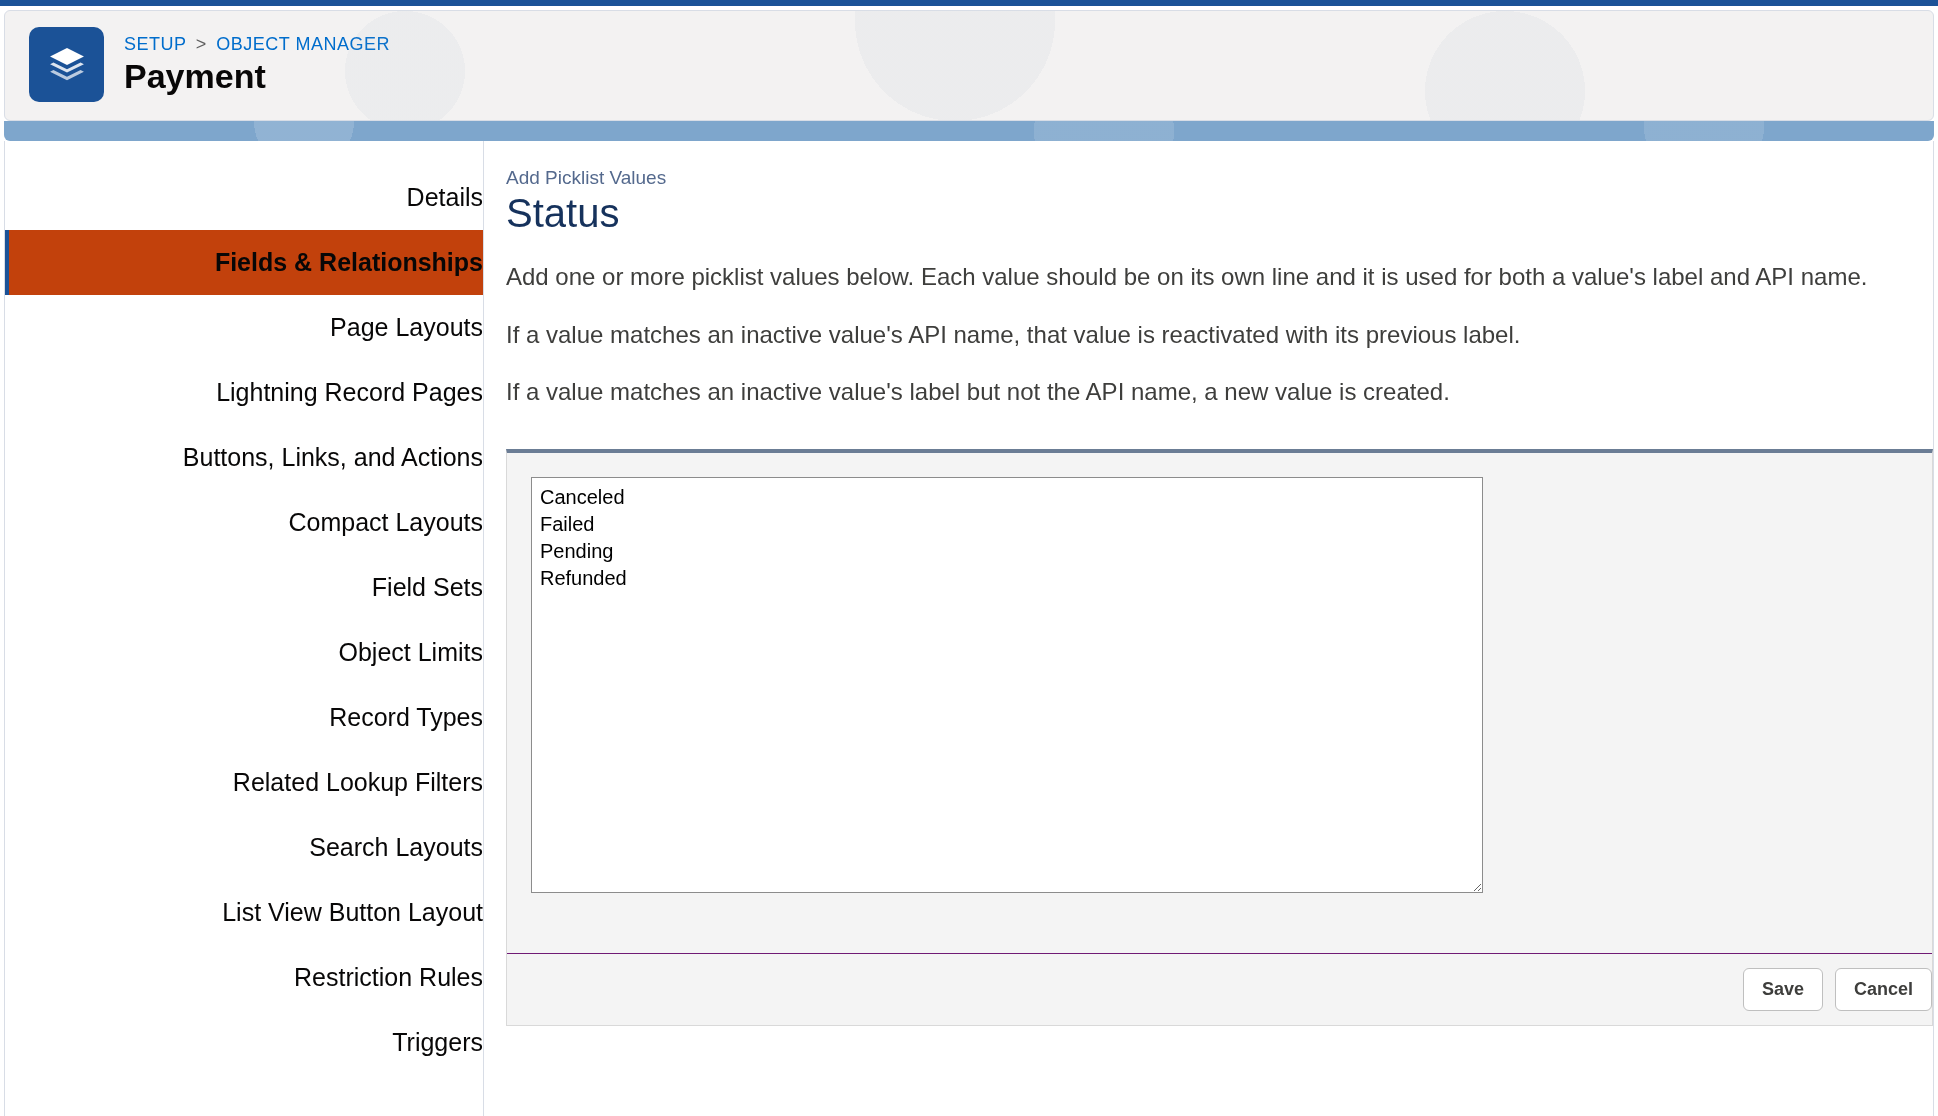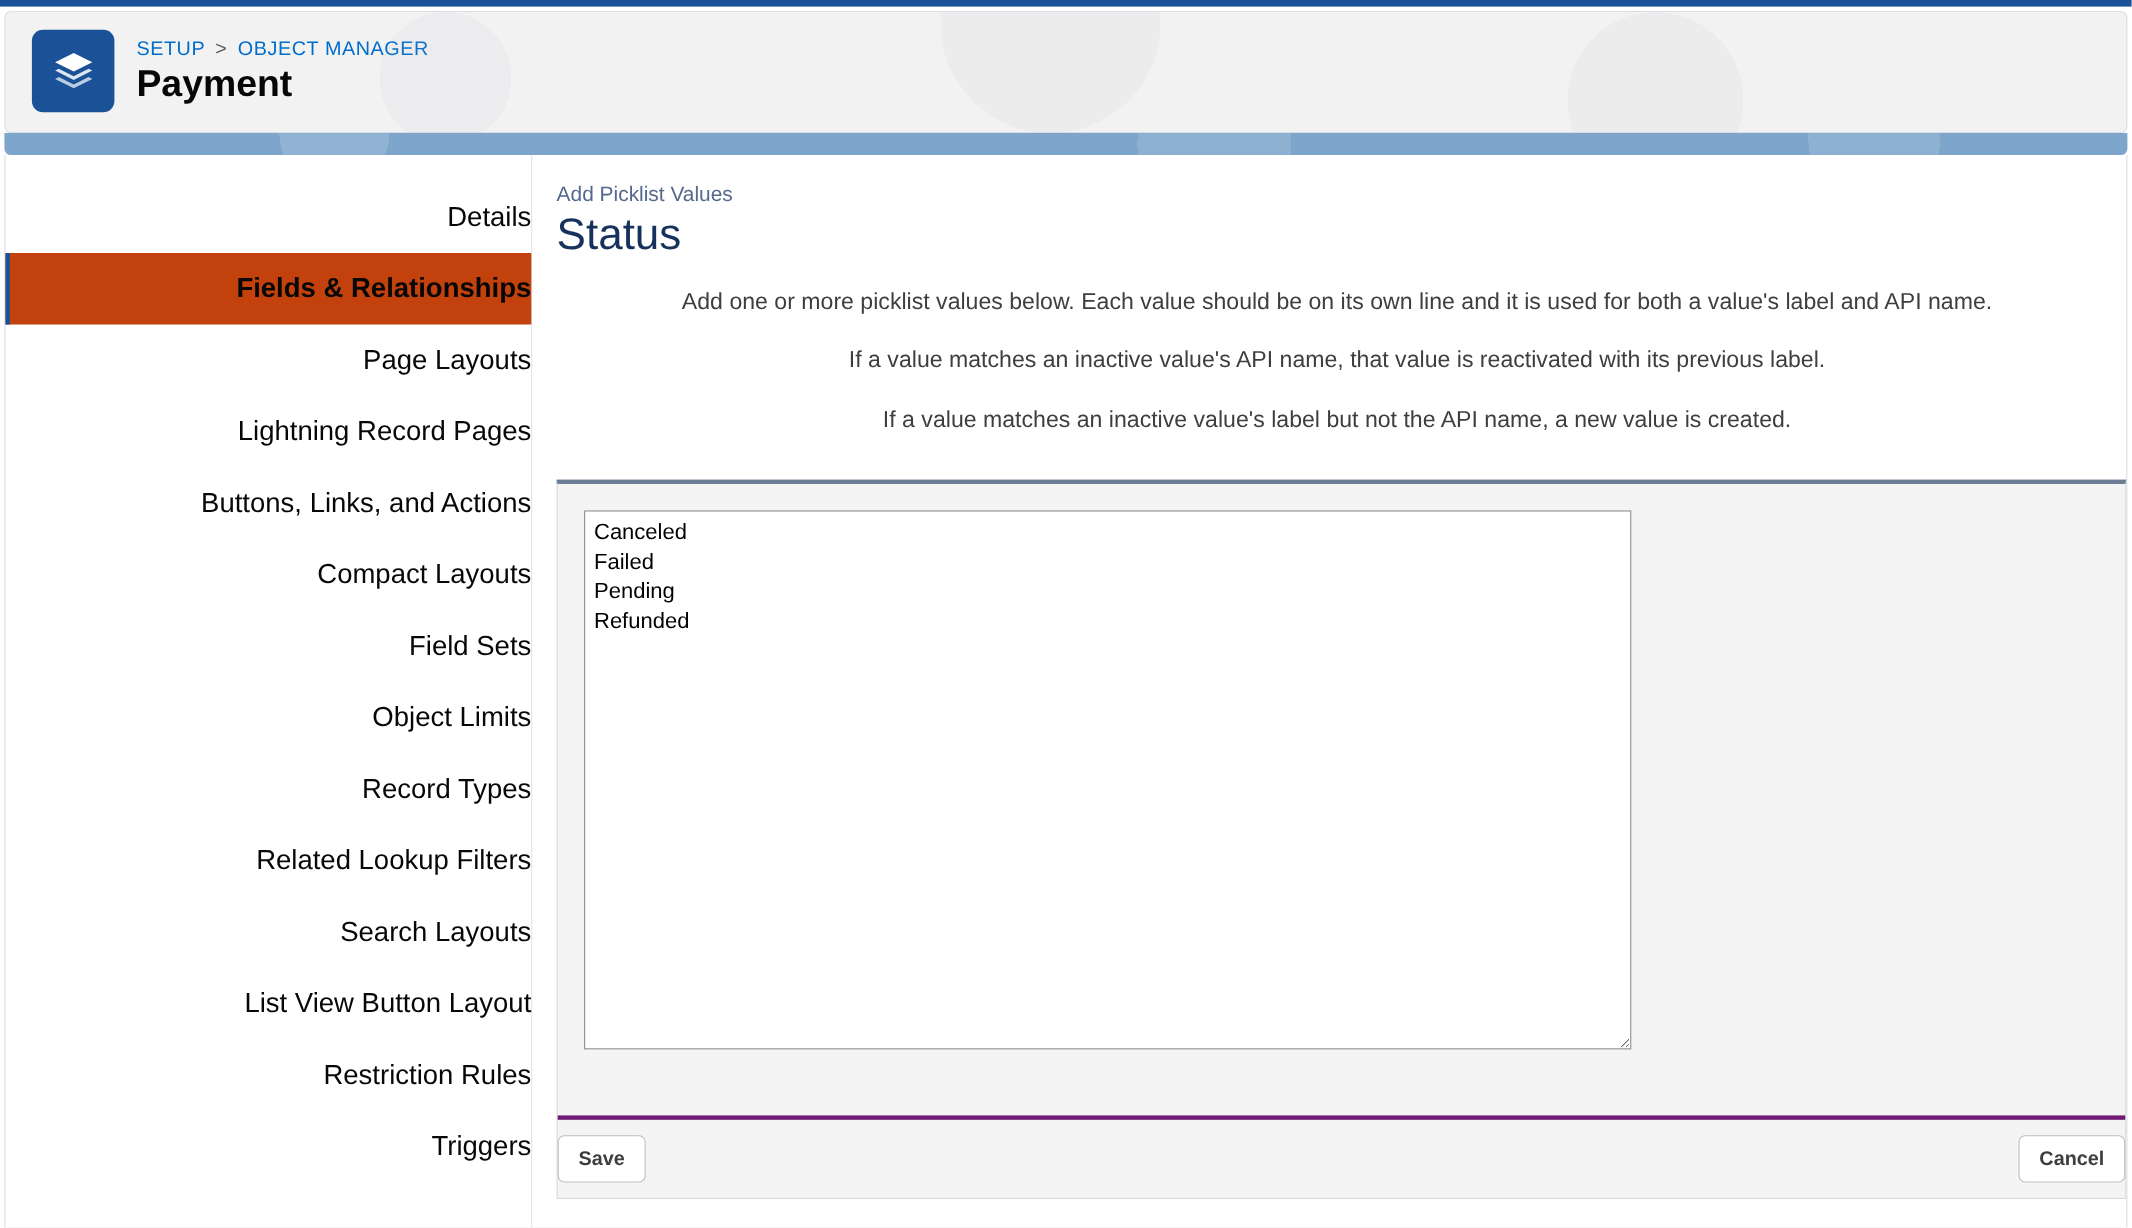--- a/index.html
+++ b/index.html
@@ -135,52 +135,51 @@
     color: #54698d;
     margin-bottom: 2px;
   }
   .field-title {
     font-size: 40px;
     font-weight: 400;
     color: #16325c;
     margin-bottom: 24px;
   }
   .help-text {
-    font-size: 21px;
+    font-size: 24px;
     color: #3e3e3c;
     line-height: 1.4;
     margin-bottom: 24px;
     padding-right: 8px;
-    text-align: center;
   }
   .form-panel {
     border: 1px solid #d9d9d9;
     border-top: 4px solid #6b7d95;
     background: #f4f4f4;
     padding: 24px 24px 0 24px;
     margin-top: 40px;
   }
   .picklist-textarea {
     width: 952px;
-    height: 490px;
+    height: 416px;
     border: 1px solid #8c8c8c;
     font-size: 20px;
     font-family: inherit;
     padding: 6px 8px;
     line-height: 1.35;
     resize: both;
     background: #ffffff;
     display: block;
   }
   .button-row {
-    border-top: 4px solid #701a75;
+    border-top: 1px solid #701a75;
     margin: 60px -24px 0 -24px;
     padding: 14px 0;
     display: flex;
-    justify-content: space-between;
+    justify-content: flex-end;
     gap: 12px;
   }
   .btn {
     background: #ffffff;
     border: 1px solid #bfbfbf;
     border-radius: 6px;
     padding: 10px 18px;
     font-size: 18px;
     font-weight: 700;
     color: #3e3e3c;

